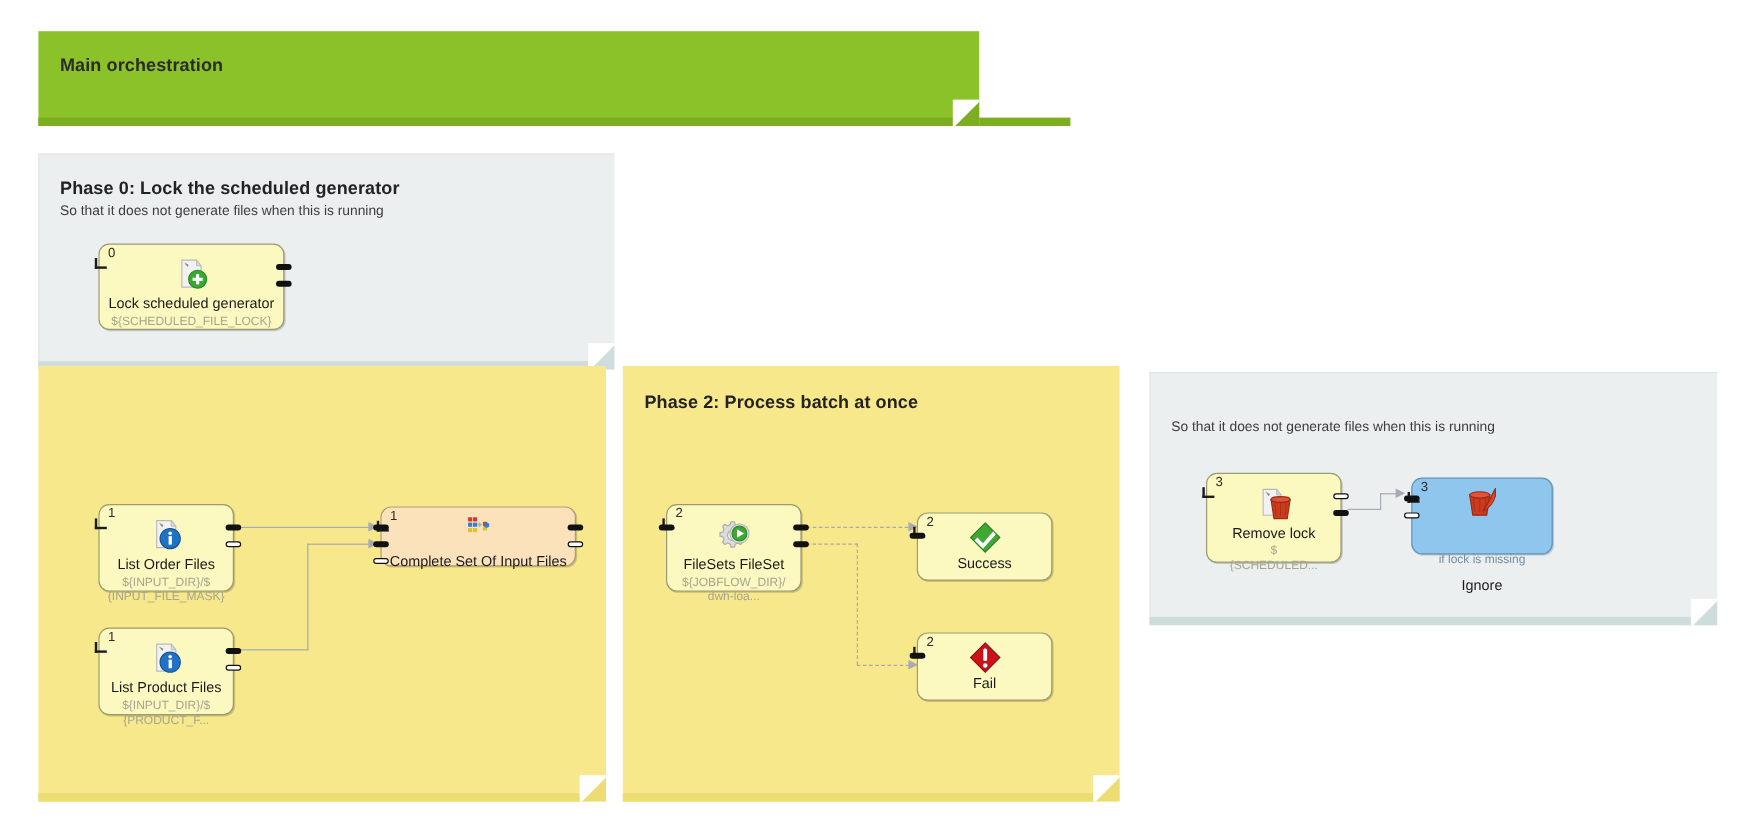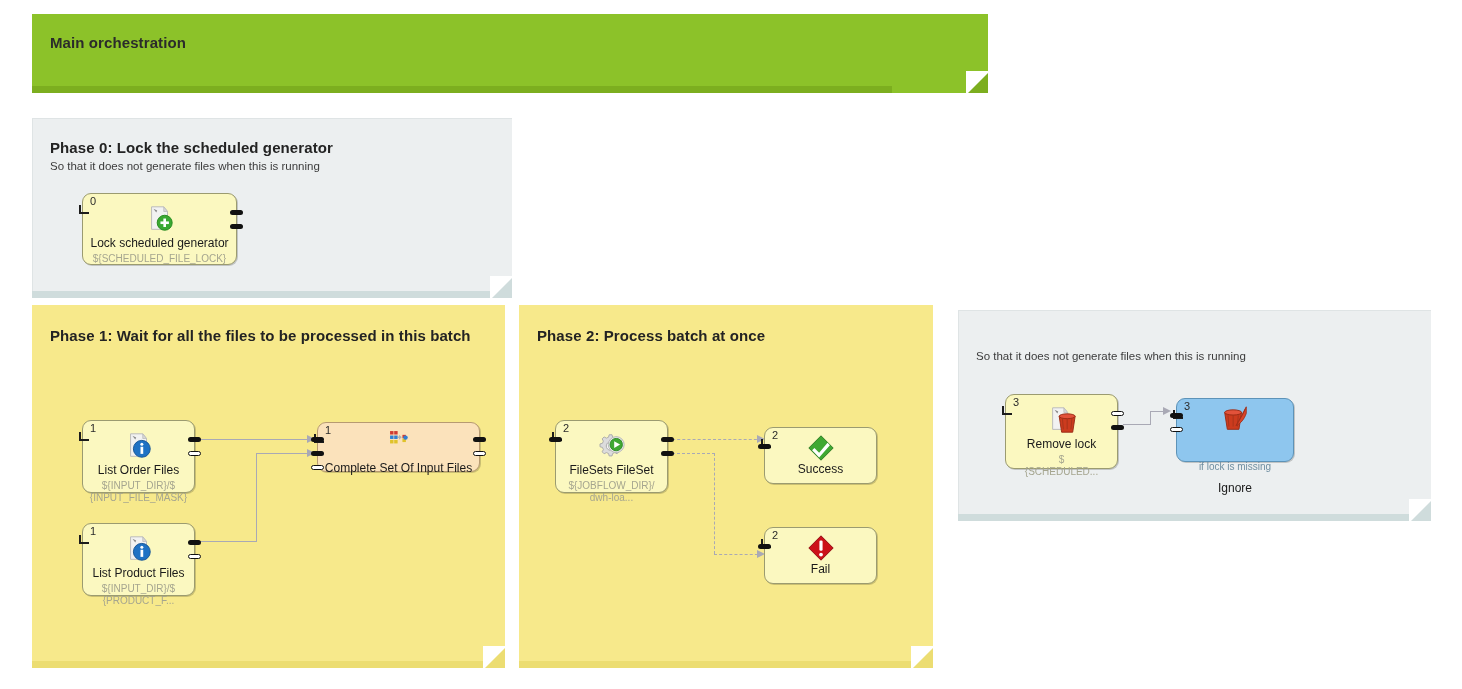--- a/index.html
+++ b/index.html
@@ -176,30 +176,30 @@
     width: 0;
     height: 0;
     border-style: solid;
     border-width: 4.5px 0 4.5px 8px;
     border-color: transparent transparent transparent #a9a9b5;
   }
 </style>
 </head>
 <body>
 
-<div class="panel panel-green" style="left:32px; top:14px; width:956px; height:79px;">
+<div class="panel panel-green" style="left:32px; top:26px; width:784px; height:79px;">
   <div class="panel-body"></div>
   <div class="strip" style="width:860px;"></div>
   <div class="fold">
     <div class="fold-tri"></div>
   </div>
   <div class="panel-title" style="left:18px; top:20px;">Main orchestration</div>
 </div>
 
-<div class="panel panel-gray" style="left:32px; top:118px; width:480px; height:180px;">
+<div class="panel panel-gray" style="left:32px; top:128px; width:480px; height:180px;">
   <div class="panel-body"></div>
   <div class="strip" style="width:460px;"></div>
   <div class="fold">
     <div class="fold-tri"></div>
   </div>
   <div class="panel-title" style="left:18px; top:21px;">Phase 0: Lock the scheduled generator</div>
   <div class="panel-sub" style="left:18px; top:42px;">So that it does not generate files when this is running</div>
 
   <div class="node" style="left:50px; top:75px; width:155px; height:72px;">
     <div class="node-tick"></div>
@@ -218,21 +218,20 @@
     <div class="node-sub">${SCHEDULED_FILE_LOCK}</div>
   </div>
 </div>
 
 <div class="panel panel-yellow" style="left:32px; top:305px; width:473px; height:363px;">
   <div class="panel-body"></div>
   <div class="strip" style="width:453px;"></div>
   <div class="fold">
     <div class="fold-tri"></div>
   </div>
-  <div class="panel-title" style="left:18px; top:22px;">Phase 1: Wait for all the files to be processed in this batch</div>
 
   <div class="conn h" style="left:163px; top:134px; width:120px;"></div>
   <div class="arrow" style="left:275px; top:130px;"></div>
 
   <div class="conn h" style="left:163px; top:236px; width:62px;"></div>
   <div class="conn v" style="left:224px; top:148px; height:89px;"></div>
   <div class="conn h" style="left:224px; top:148px; width:59px;"></div>
   <div class="arrow" style="left:275px; top:144px;"></div>
 
   <div class="node" style="left:50px; top:115px; width:113px; height:73px;">

